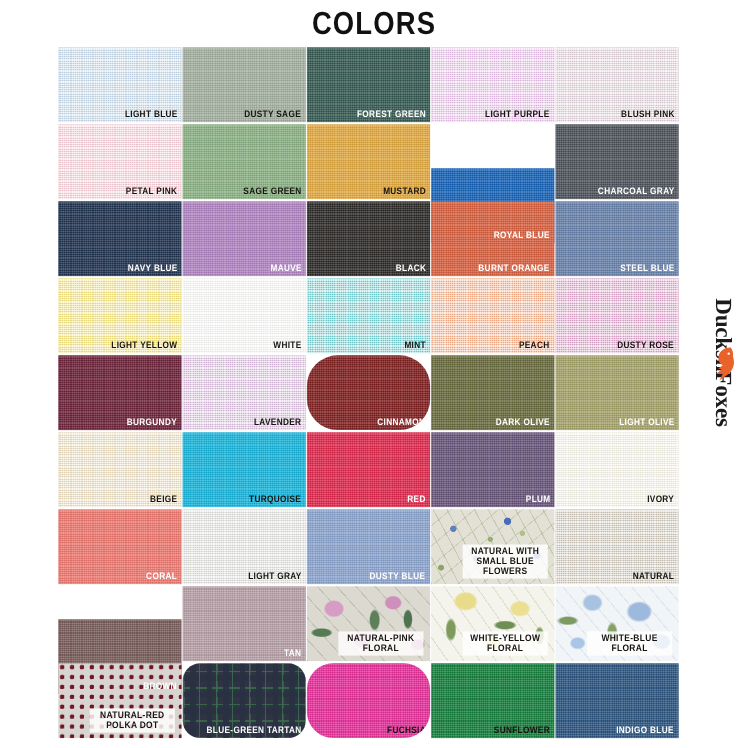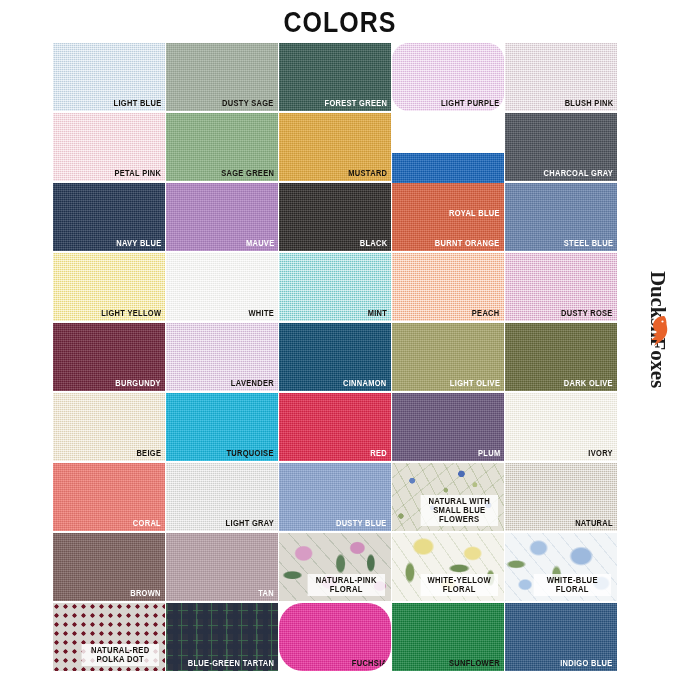--- a/index.html
+++ b/index.html
@@ -95,20 +95,21 @@
       radial-gradient(circle at 3.5px 3.5px, #6e1526 1.9px, rgba(110,21,38,0) 2.3px);
     background-size:9px 9px;
   }
   
   .pat-tartan{
     background-color:#2f3442;
     background-image:
       repeating-linear-gradient(90deg, rgba(60,110,80,.85) 0px, rgba(60,110,80,.85) 1px, rgba(0,0,0,0) 1px, rgba(0,0,0,0) 7px, rgba(40,48,66,.9) 7px, rgba(40,48,66,.9) 12px, rgba(0,0,0,0) 12px, rgba(0,0,0,0) 15px),
       repeating-linear-gradient(0deg, rgba(60,110,80,.8) 0px, rgba(60,110,80,.8) 1px, rgba(0,0,0,0) 1px, rgba(0,0,0,0) 7px, rgba(40,48,66,.85) 7px, rgba(40,48,66,.85) 12px, rgba(0,0,0,0) 12px, rgba(0,0,0,0) 15px),
       repeating-linear-gradient(90deg, rgba(90,140,110,.35) 0px, rgba(90,140,110,.35) 2px, rgba(0,0,0,0) 2px, rgba(0,0,0,0) 30px);
+    border-radius: 16px;
   }
   
   .pat-smallblue{
     background-color:#e3e1d6;
     background-image:
       radial-gradient(circle at 18% 26%, #5f7fc0 2.6px, rgba(95,127,192,0) 3.2px),
       radial-gradient(circle at 62% 16%, #4a6bb5 3px, rgba(74,107,181,0) 3.6px),
       radial-gradient(circle at 86% 62%, #5a79bd 2.8px, rgba(90,121,189,0) 3.4px),
       radial-gradient(circle at 36% 66%, #6b88c6 2.2px, rgba(107,136,198,0) 2.8px),
       radial-gradient(circle at 8% 78%, #8fa36a 2.4px, rgba(143,163,106,0) 3px),
@@ -192,21 +193,21 @@
       <div class="label dark-text">LIGHT BLUE</div>
     </div>
     <div class="swatch" style="background-color: rgb(163, 176, 160);">
       <div class="weave"></div>
       <div class="label dark-text">DUSTY SAGE</div>
     </div>
     <div class="swatch" style="background-color: rgb(51, 88, 79);">
       <div class="weave"></div>
       <div class="label light-text">FOREST GREEN</div>
     </div>
-    <div class="swatch light" style="background-color: rgb(233, 194, 234); border-radius: 17px;">
+    <div class="swatch light" style="background-color: rgb(233, 194, 234);">
       <div class="weave"></div>
       <div class="label dark-text">LIGHT PURPLE</div>
     </div>
     <div class="swatch light" style="background-color: rgb(224, 210, 217);">
       <div class="weave"></div>
       <div class="label dark-text">BLUSH PINK</div>
     </div>
     <div class="swatch light" style="background-color: rgb(248, 207, 217);">
       <div class="weave"></div>
       <div class="label dark-text">PETAL PINK</div>
@@ -268,31 +269,31 @@
       <div class="label dark-text">DUSTY ROSE</div>
     </div>
     <div class="swatch" style="background-color: rgb(109, 34, 57);">
       <div class="weave"></div>
       <div class="label light-text">BURGUNDY</div>
     </div>
     <div class="swatch light" style="background-color: rgb(220, 192, 224);">
       <div class="weave"></div>
       <div class="label dark-text">LAVENDER</div>
     </div>
-    <div class="swatch" style="background-color: #0c4a6e;">
+    <div class="swatch" style="background-color: #7f1d1d; border-radius: 28px;">
       <div class="weave"></div>
       <div class="label light-text">CINNAMON</div>
     </div>
+    <div class="swatch" style="background-color: rgb(103, 106, 59);">
+      <div class="weave"></div>
+      <div class="label light-text">DARK OLIVE</div>
+    </div>
     <div class="swatch" style="background-color: rgb(165, 163, 104);">
       <div class="weave"></div>
       <div class="label light-text">LIGHT OLIVE</div>
-    </div>
-    <div class="swatch" style="background-color: rgb(103, 106, 59);">
-      <div class="weave"></div>
-      <div class="label light-text">DARK OLIVE</div>
     </div>
     <div class="swatch light" style="background-color: rgb(236, 223, 194);">
       <div class="weave"></div>
       <div class="label dark-text">BEIGE</div>
     </div>
     <div class="swatch" style="background-color: rgb(23, 182, 221);">
       <div class="weave"></div>
       <div class="label dark-text">TURQUOISE</div>
     </div>
     <div class="swatch" style="background-color: rgb(224, 39, 75);">
@@ -319,21 +320,21 @@
       <div class="weave"></div>
       <div class="label light-text">DUSTY BLUE</div>
     </div>
     <div class="swatch pat-smallblue">
       <div class="label dark-text boxed">NATURAL WITH SMALL BLUE FLOWERS</div>
     </div>
     <div class="swatch light" style="background-color: rgb(207, 200, 187);">
       <div class="weave"></div>
       <div class="label dark-text">NATURAL</div>
     </div>
-    <div class="swatch" style="background-color: rgb(122, 94, 91);">
+    <div class="swatch" style="background-color: rgb(122, 94, 91); margin-top: 30px;">
       <div class="weave"></div>
       <div class="label light-text">BROWN</div>
     </div>
     <div class="swatch" style="background-color: rgb(184, 161, 168);">
       <div class="weave"></div>
       <div class="label light-text">TAN</div>
     </div>
     <div class="swatch pat-pinkfloral">
       <div class="label dark-text boxed">NATURAL-PINK FLORAL</div>
     </div>

